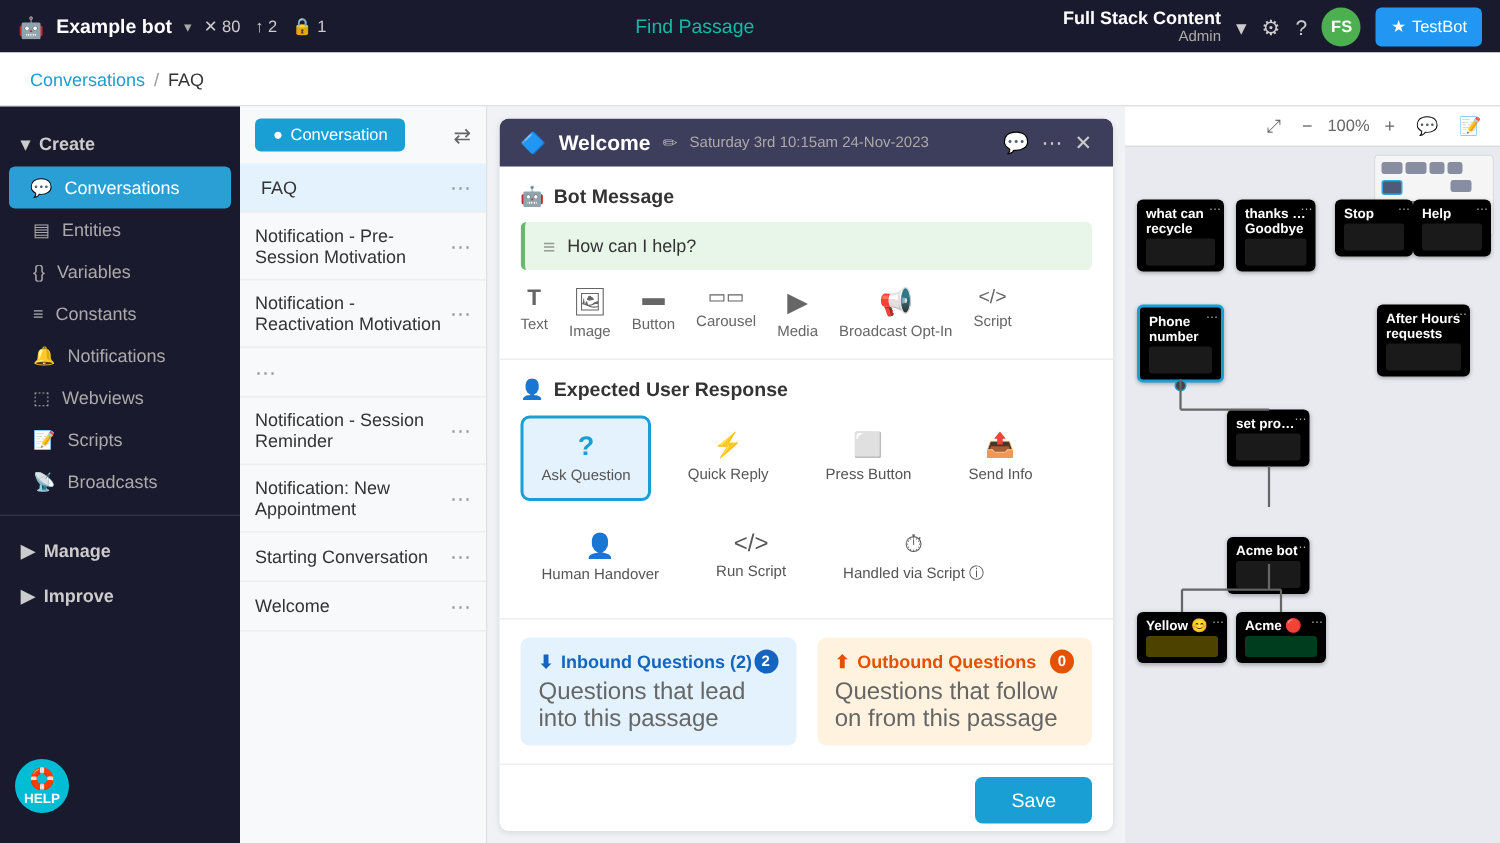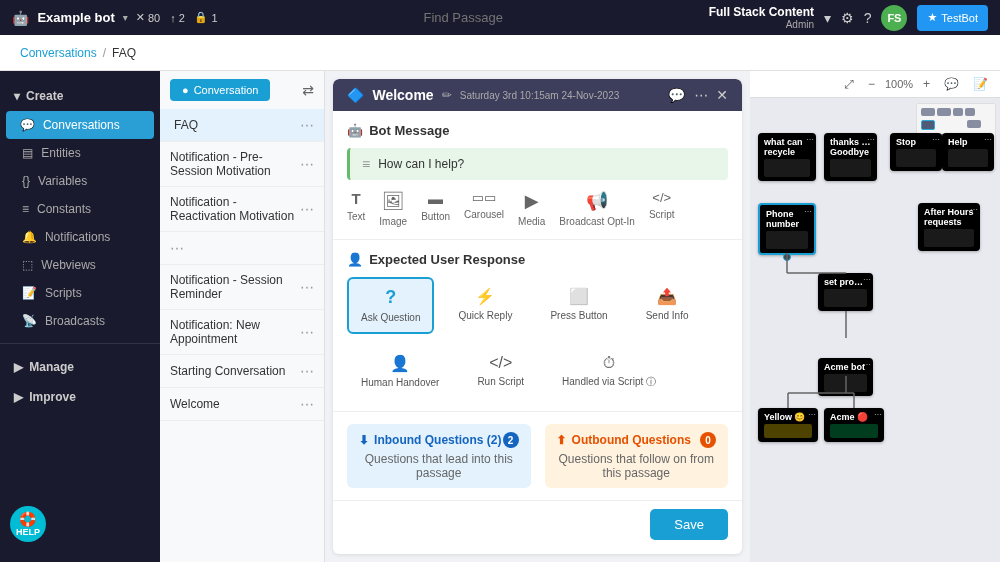--- a/index.html
+++ b/index.html
@@ -13,21 +13,21 @@
       align-items: center;
       justify-content: space-between;
       padding: 0 12px;
       color: white;
     }
     .top-nav-left { display: flex; align-items: center; gap: 8px; }
     .bot-name { font-size: 13px; font-weight: 600; color: white; }
     .bot-chevron { font-size: 10px; color: #aaa; }
     .nav-stats { display: flex; gap: 10px; font-size: 11px; color: #ccc; }
     .nav-stat { display: flex; align-items: center; gap: 3px; }
-    .top-nav-center { font-size: 13px; color: #737373; cursor: pointer; }
+    .top-nav-center { font-size: 13px; color: #14b8a6; cursor: pointer; }
     .top-nav-right { display: flex; gap: 10px; }
     .user-info { display: flex; flex-direction: column; align-items: flex-end; font-size: 11px; }
     .user-name { font-weight: 600; font-size: 12px; }
     .user-role { color: #aaa; font-size: 10px; }
     .nav-icon-btn { background: none; border: none; color: #ccc; cursor: pointer; font-size: 14px; }
     .test-bot-btn { background: #2196f3; color: white; border: none; padding: 4px 10px; border-radius: 4px; font-size: 11px; cursor: pointer; display: flex; align-items: center; gap: 4px; }
     .avatar { width: 26px; height: 26px; border-radius: 50%; background: #4caf50; display: flex; align-items: center; justify-content: center; font-size: 11px; color: white; font-weight: bold; }
 
     
     .second-nav {
@@ -278,21 +278,21 @@
       height: 16px;
       display: flex;
       align-items: center;
       justify-content: center;
       font-size: 10px;
       color: white;
       font-weight: bold;
     }
     .io-badge.inbound { background: #1565c0; }
     .io-badge.outbound { background: #e65100; }
-    .io-desc { font-size: 12px; color: #666; text-align: center; }
+    .io-desc { font-size: 16px; color: #666; }
 
     
     .save-bar {
       display: flex;
       justify-content: flex-end;
       padding: 8px 14px;
       border-top: 1px solid #eee;
     }
     .save-btn {
       background: #1a9fd4;

